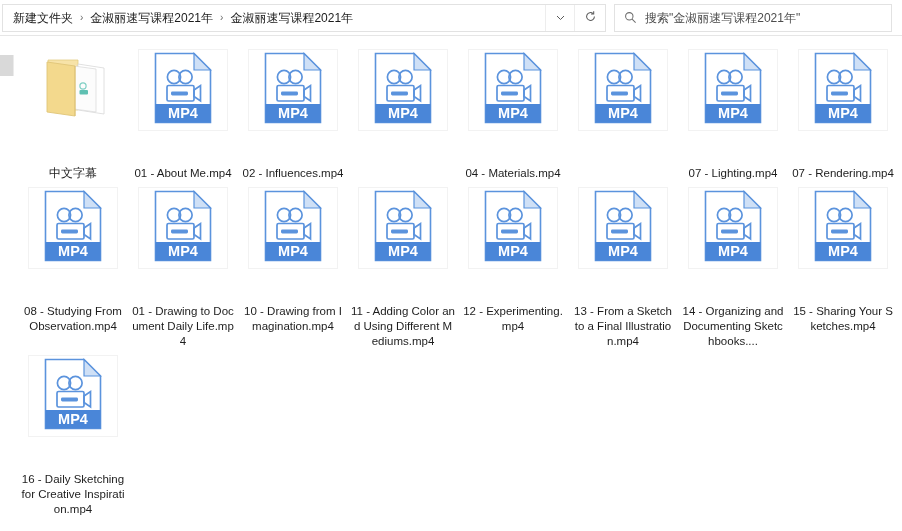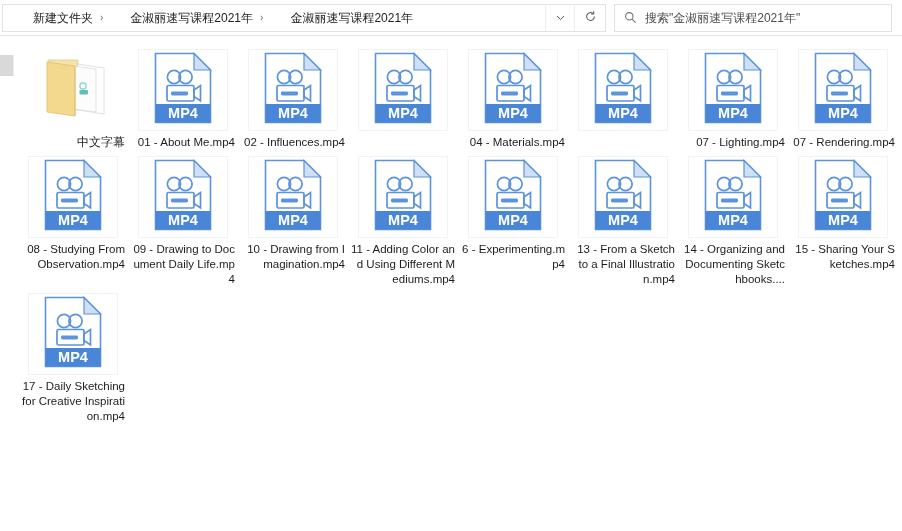--- a/index.html
+++ b/index.html
@@ -45,21 +45,20 @@
     align-items: center;
     padding-left: 6px;
     overflow: hidden;
     white-space: nowrap;
   }
   .crumb {
     font-size: 12px;
     color: #1b1b1b;
     padding: 2px 4px;
     line-height: 16px;
-    margin-left: 20px;
   }
   .crumb-sep {
     color: #6b6b6b;
     font-size: 10px;
     padding: 0 3px;
     line-height: 16px;
     user-select: none;
   }
   .crumb-drop {
     flex: 0 0 28px;
@@ -132,20 +131,21 @@
     flex-wrap: wrap;
   }
   .item {
     width: 110px;
     margin-right: 0px;
     padding-top: 6px;
     display: flex;
     flex-direction: column;
     align-items: center;
     box-sizing: border-box;
+    gap: 31px;
   }
   .item-row2 { }
 
   .icon-tile {
     width: 90px;
     height: 82px;
     border: 1px solid #f2f2f2;
     box-sizing: border-box;
     display: flex;
     align-items: center;
@@ -153,21 +153,21 @@
     background: #ffffff;
   }
   .icon-tile.folder-tile { border-color: transparent; }
 
   .label {
     margin-top: 4px;
     width: 104px;
     font-size: 11.5px;
     line-height: 15px;
     color: #1d1d1d;
-    text-align: right;
+    text-align: center;
     word-break: break-all;
     overflow-wrap: anywhere;
   }
   .label.cjk { font-size: 12px; }
 </style>
 </head>
 <body>
 
 <div class="addressbar">
 
@@ -394,21 +394,21 @@
             <circle cx="20" cy="25" r="6.6" fill="none" stroke="#5b93dd" stroke-width="1.7"></circle>
             <circle cx="31.5" cy="25" r="6.6" fill="none" stroke="#5b93dd" stroke-width="1.7"></circle>
             <rect x="13" y="33.5" width="27" height="15.5" rx="1.6" fill="none" stroke="#5b93dd" stroke-width="1.7"></rect>
             <path d="M40 38 L46.5 33.5 L46.5 49 L40 44.5 Z" fill="none" stroke="#5b93dd" stroke-width="1.7"></path>
             <rect x="17" y="39.5" width="17" height="4" rx="1.4" fill="#5b93dd"></rect>
             <rect x="1.5" y="52" width="55" height="18.5" fill="#4a86d8"></rect>
             <text x="29" y="66" font-family="Liberation Sans, sans-serif" font-size="14.5" font-weight="bold" fill="#ffffff" text-anchor="middle">MP4</text>
           </svg>
         </span>
       </div>
-      <div class="label">09 - Drawing to Document Daily Life.mp4</div>
+      <div class="label">01 - Drawing to Document Daily Life.mp4</div>
     </div>
 
     <div class="item item-row2">
       <div class="icon-tile">
         <span>
           <svg width="58" height="72" viewBox="0 0 58 72" aria-hidden="true">
             <path d="M1.5 1.5 L40 1.5 L56.5 18 L56.5 70.5 L1.5 70.5 Z" fill="#ffffff" stroke="#5b93dd" stroke-width="1.6"></path>
             <path d="M40 1.5 L40 18 L56.5 18 Z" fill="#cfe0f6" stroke="#5b93dd" stroke-width="1.2"></path>
             <circle cx="20" cy="25" r="6.6" fill="none" stroke="#5b93dd" stroke-width="1.7"></circle>
             <circle cx="31.5" cy="25" r="6.6" fill="none" stroke="#5b93dd" stroke-width="1.7"></circle>
@@ -451,21 +451,21 @@
             <circle cx="20" cy="25" r="6.6" fill="none" stroke="#5b93dd" stroke-width="1.7"></circle>
             <circle cx="31.5" cy="25" r="6.6" fill="none" stroke="#5b93dd" stroke-width="1.7"></circle>
             <rect x="13" y="33.5" width="27" height="15.5" rx="1.6" fill="none" stroke="#5b93dd" stroke-width="1.7"></rect>
             <path d="M40 38 L46.5 33.5 L46.5 49 L40 44.5 Z" fill="none" stroke="#5b93dd" stroke-width="1.7"></path>
             <rect x="17" y="39.5" width="17" height="4" rx="1.4" fill="#5b93dd"></rect>
             <rect x="1.5" y="52" width="55" height="18.5" fill="#4a86d8"></rect>
             <text x="29" y="66" font-family="Liberation Sans, sans-serif" font-size="14.5" font-weight="bold" fill="#ffffff" text-anchor="middle">MP4</text>
           </svg>
         </span>
       </div>
-      <div class="label">6 - Experimenting.mp4</div>
+      <div class="label">12 - Experimenting.mp4</div>
     </div>
 
     <div class="item item-row2">
       <div class="icon-tile">
         <span>
           <svg width="58" height="72" viewBox="0 0 58 72" aria-hidden="true">
             <path d="M1.5 1.5 L40 1.5 L56.5 18 L56.5 70.5 L1.5 70.5 Z" fill="#ffffff" stroke="#5b93dd" stroke-width="1.6"></path>
             <path d="M40 1.5 L40 18 L56.5 18 Z" fill="#cfe0f6" stroke="#5b93dd" stroke-width="1.2"></path>
             <circle cx="20" cy="25" r="6.6" fill="none" stroke="#5b93dd" stroke-width="1.7"></circle>
             <circle cx="31.5" cy="25" r="6.6" fill="none" stroke="#5b93dd" stroke-width="1.7"></circle>
@@ -527,17 +527,17 @@
             <circle cx="20" cy="25" r="6.6" fill="none" stroke="#5b93dd" stroke-width="1.7"></circle>
             <circle cx="31.5" cy="25" r="6.6" fill="none" stroke="#5b93dd" stroke-width="1.7"></circle>
             <rect x="13" y="33.5" width="27" height="15.5" rx="1.6" fill="none" stroke="#5b93dd" stroke-width="1.7"></rect>
             <path d="M40 38 L46.5 33.5 L46.5 49 L40 44.5 Z" fill="none" stroke="#5b93dd" stroke-width="1.7"></path>
             <rect x="17" y="39.5" width="17" height="4" rx="1.4" fill="#5b93dd"></rect>
             <rect x="1.5" y="52" width="55" height="18.5" fill="#4a86d8"></rect>
             <text x="29" y="66" font-family="Liberation Sans, sans-serif" font-size="14.5" font-weight="bold" fill="#ffffff" text-anchor="middle">MP4</text>
           </svg>
         </span>
       </div>
-      <div class="label">17 - Daily Sketching for Creative Inspiration.mp4</div>
+      <div class="label">16 - Daily Sketching for Creative Inspiration.mp4</div>
     </div>
 
   </div>
 </div>
 
 </body></html>

